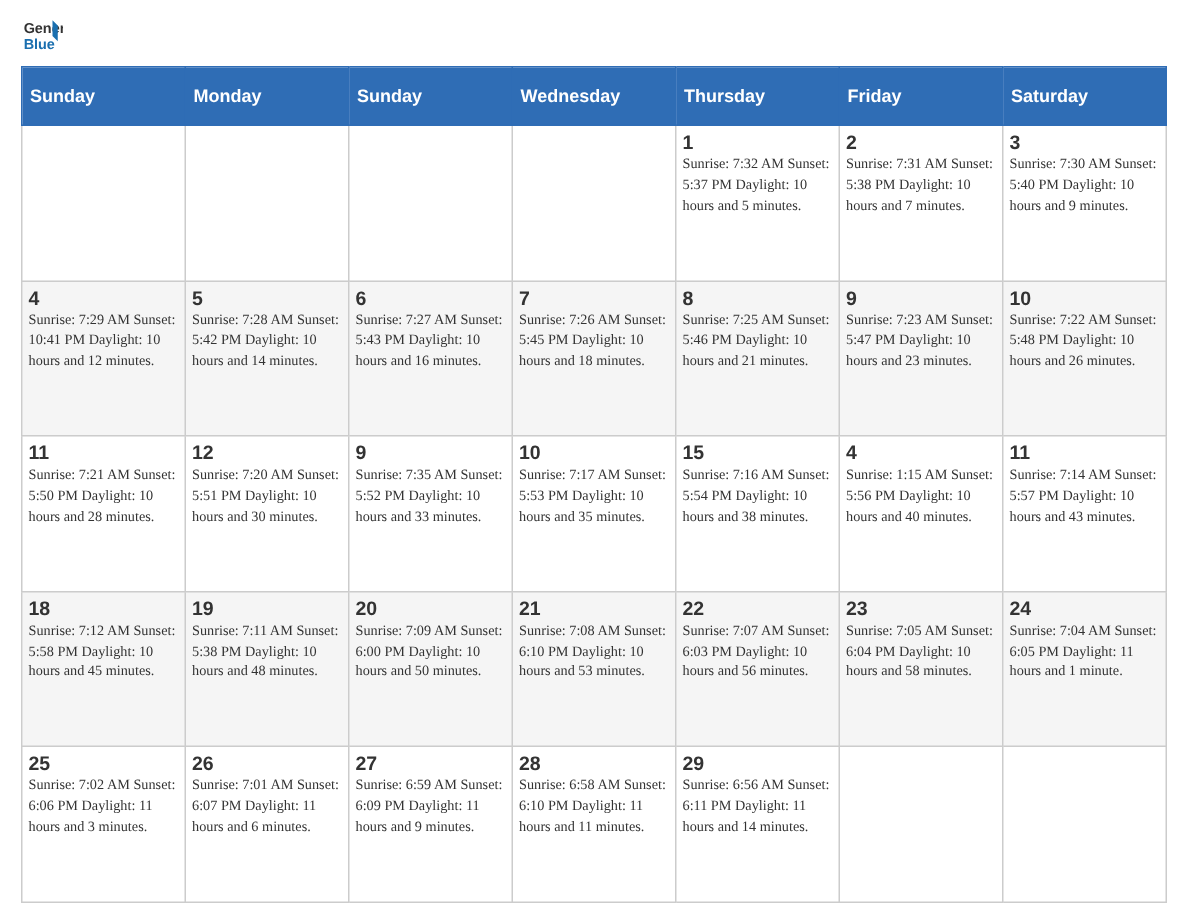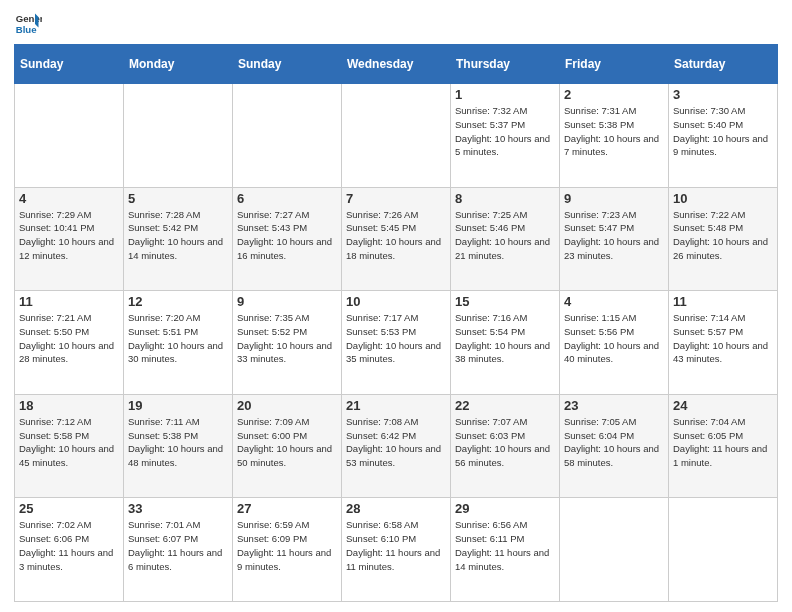--- a/index.html
+++ b/index.html
@@ -70,20 +70,21 @@
     .day-number {
       font-size: 13px;
       font-weight: bold;
       color: #333;
       margin-bottom: 2px;
     }
     .day-info {
       font-size: 9.5px;
       line-height: 1.45;
       color: #333;
+      font-family: Liberation Serif, serif;
     }
     .empty-cell {
       background: #f9f9f9;
     }
     .row-even td {
       background-color: #f5f5f5;
     }
     .row-odd td {
       background-color: #fff;
     }
@@ -267,21 +268,21 @@
           <td>
             <div class="day-number">20</div>
             <div class="day-info">Sunrise: 7:09 AM
 Sunset: 6:00 PM
 Daylight: 10 hours
 and 50 minutes.</div>
           </td>
           <td>
             <div class="day-number">21</div>
             <div class="day-info">Sunrise: 7:08 AM
-Sunset: 6:42 PM
+Sunset: 6:10 PM
 Daylight: 10 hours
 and 53 minutes.</div>
           </td>
           <td>
             <div class="day-number">22</div>
             <div class="day-info">Sunrise: 7:07 AM
 Sunset: 6:03 PM
 Daylight: 10 hours
 and 56 minutes.</div>
           </td>
@@ -302,21 +303,21 @@
         </tr>
         <tr class="row-odd">
           <td>
             <div class="day-number">25</div>
             <div class="day-info">Sunrise: 7:02 AM
 Sunset: 6:06 PM
 Daylight: 11 hours
 and 3 minutes.</div>
           </td>
           <td>
-            <div class="day-number">33</div>
+            <div class="day-number">26</div>
             <div class="day-info">Sunrise: 7:01 AM
 Sunset: 6:07 PM
 Daylight: 11 hours
 and 6 minutes.</div>
           </td>
           <td>
             <div class="day-number">27</div>
             <div class="day-info">Sunrise: 6:59 AM
 Sunset: 6:09 PM
 Daylight: 11 hours

